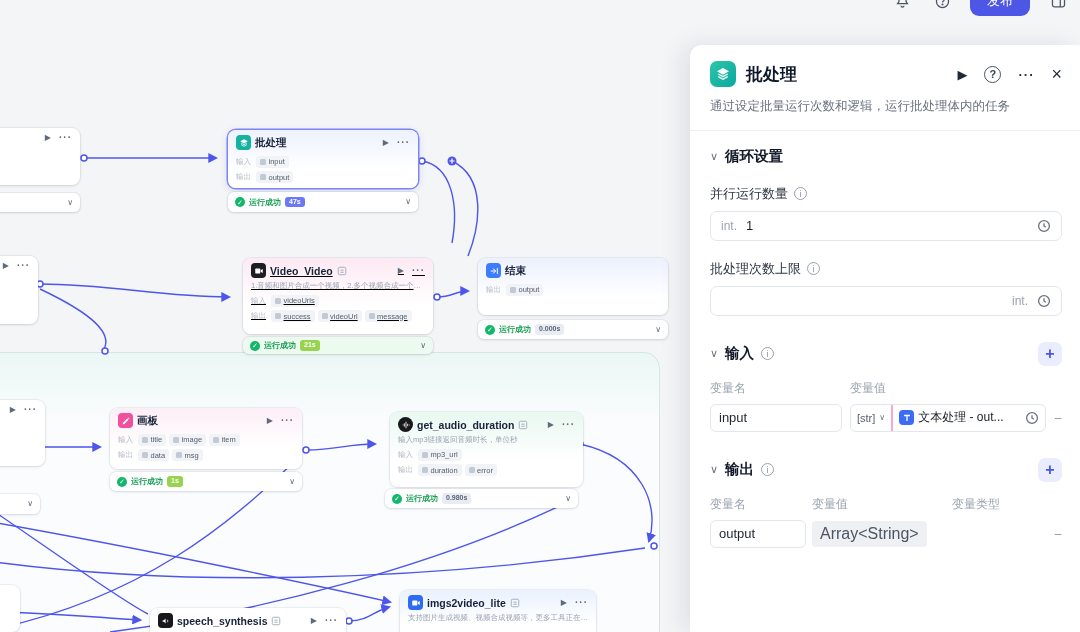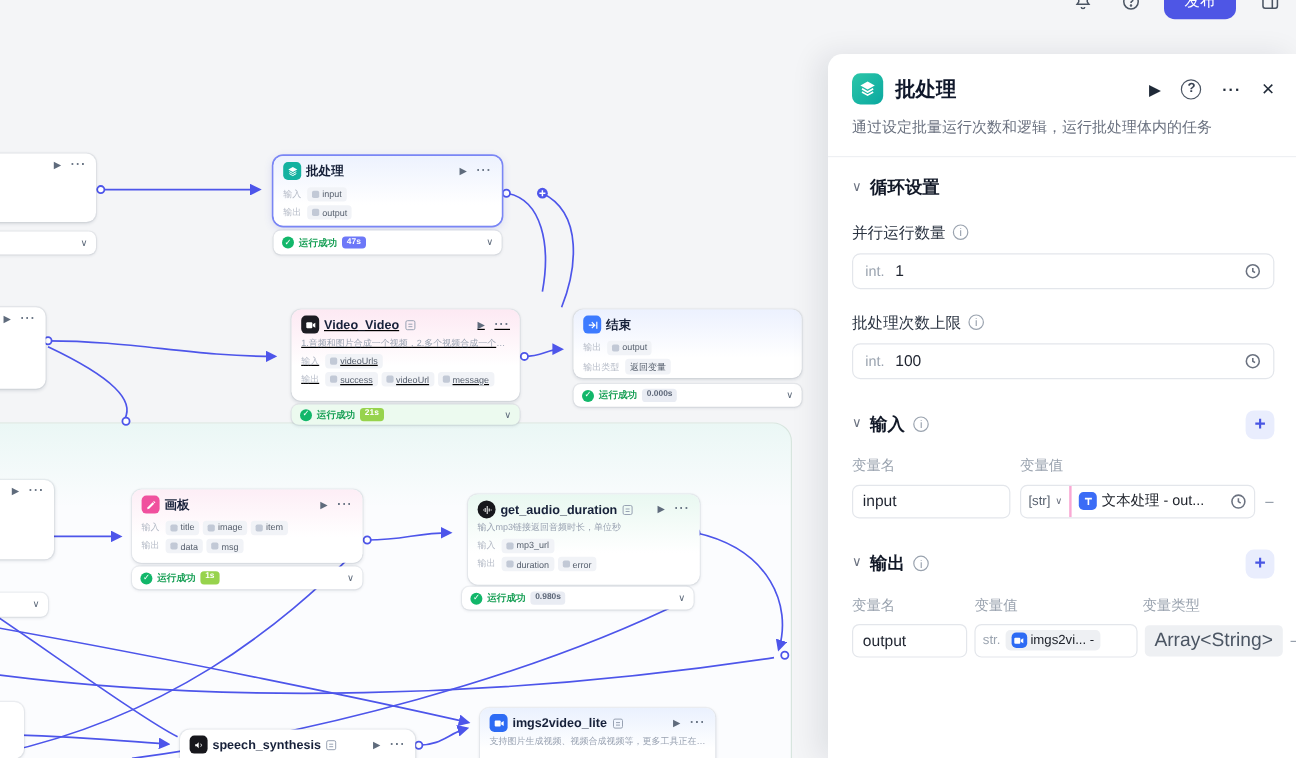--- a/index.html
+++ b/index.html
@@ -280,26 +280,20 @@
       </span>
       <span class="ntitle">结束</span>
     </div>
     <div class="prow">
       <span class="plabel">输出</span>
       <span class="chip">
           <i class="cico"></i>
           <span>output</span>
         </span>
     </div>
-    <div class="prow">
-      <span class="plabel">输出类型</span>
-      <span class="chip">
-          <span>返回变量</span>
-        </span>
-    </div>
   </div>
   <div class="sbar" style="left:478px;top:320px;width:190px;height:19px;">
     <span class="schk">✓</span>
     <span class="sok">运行成功</span>
     <span class="sdur n">0.000s</span>
     <span class="schev">∨</span>
   </div>
 
   <div class="node" style="left:-40px;top:400px;width:85px;height:66px;">
     <div class="nhead">
@@ -518,21 +512,20 @@
         </svg>
     </span>
   </div>
 
   <div class="f-label">
     <span>批处理次数上限</span>
     <span class="info">i</span>
   </div>
   <div class="inp">
     <span class="typ">int.</span>
-    <span class="val">100</span>
     <span class="clk">
       <svg viewBox="0 0 14 14" fill="none" stroke="#6b7280" stroke-width="1.3">
           <circle cx="7" cy="7" r="5.4"></circle>
           <path d="M7 4.3 V7 l1.9 1.2"></path>
         </svg>
     </span>
   </div>
 
   <div class="sec-head" style="margin-top:26px;">
     <span class="chev">∨</span>
@@ -579,28 +572,16 @@
   </div>
   <div class="cols">
     <span style="width:102px;">变量名</span>
     <span style="width:140px;">变量值</span>
     <span>变量类型</span>
   </div>
   <div class="vrow" style="gap:6px;">
     <span class="name-box" style="width:96px;">
       <span>output</span>
     </span>
-    <span class="val-box" style="width:136px;">
-      <span class="typ" style="font-size:11px;color:#9aa3af;">str.</span>
-      <span class="pill">
-        <span class="mini-ico" style="width:13px;height:13px;background:#2d6bf4;">
-          <svg viewBox="0 0 24 24" fill="#fff">
-              <rect x="3" y="6" width="12" height="12" rx="2"></rect>
-              <path d="M16 10 L21 7 v10 l-5 -3 Z"></path>
-            </svg>
-        </span>
-        <span class="ref-text">imgs2vi... -</span>
-      </span>
-    </span>
     <span class="type-badge">Array&lt;String&gt;</span>
     <span class="minus">−</span>
   </div>
 </div>
 
 </body></html>

